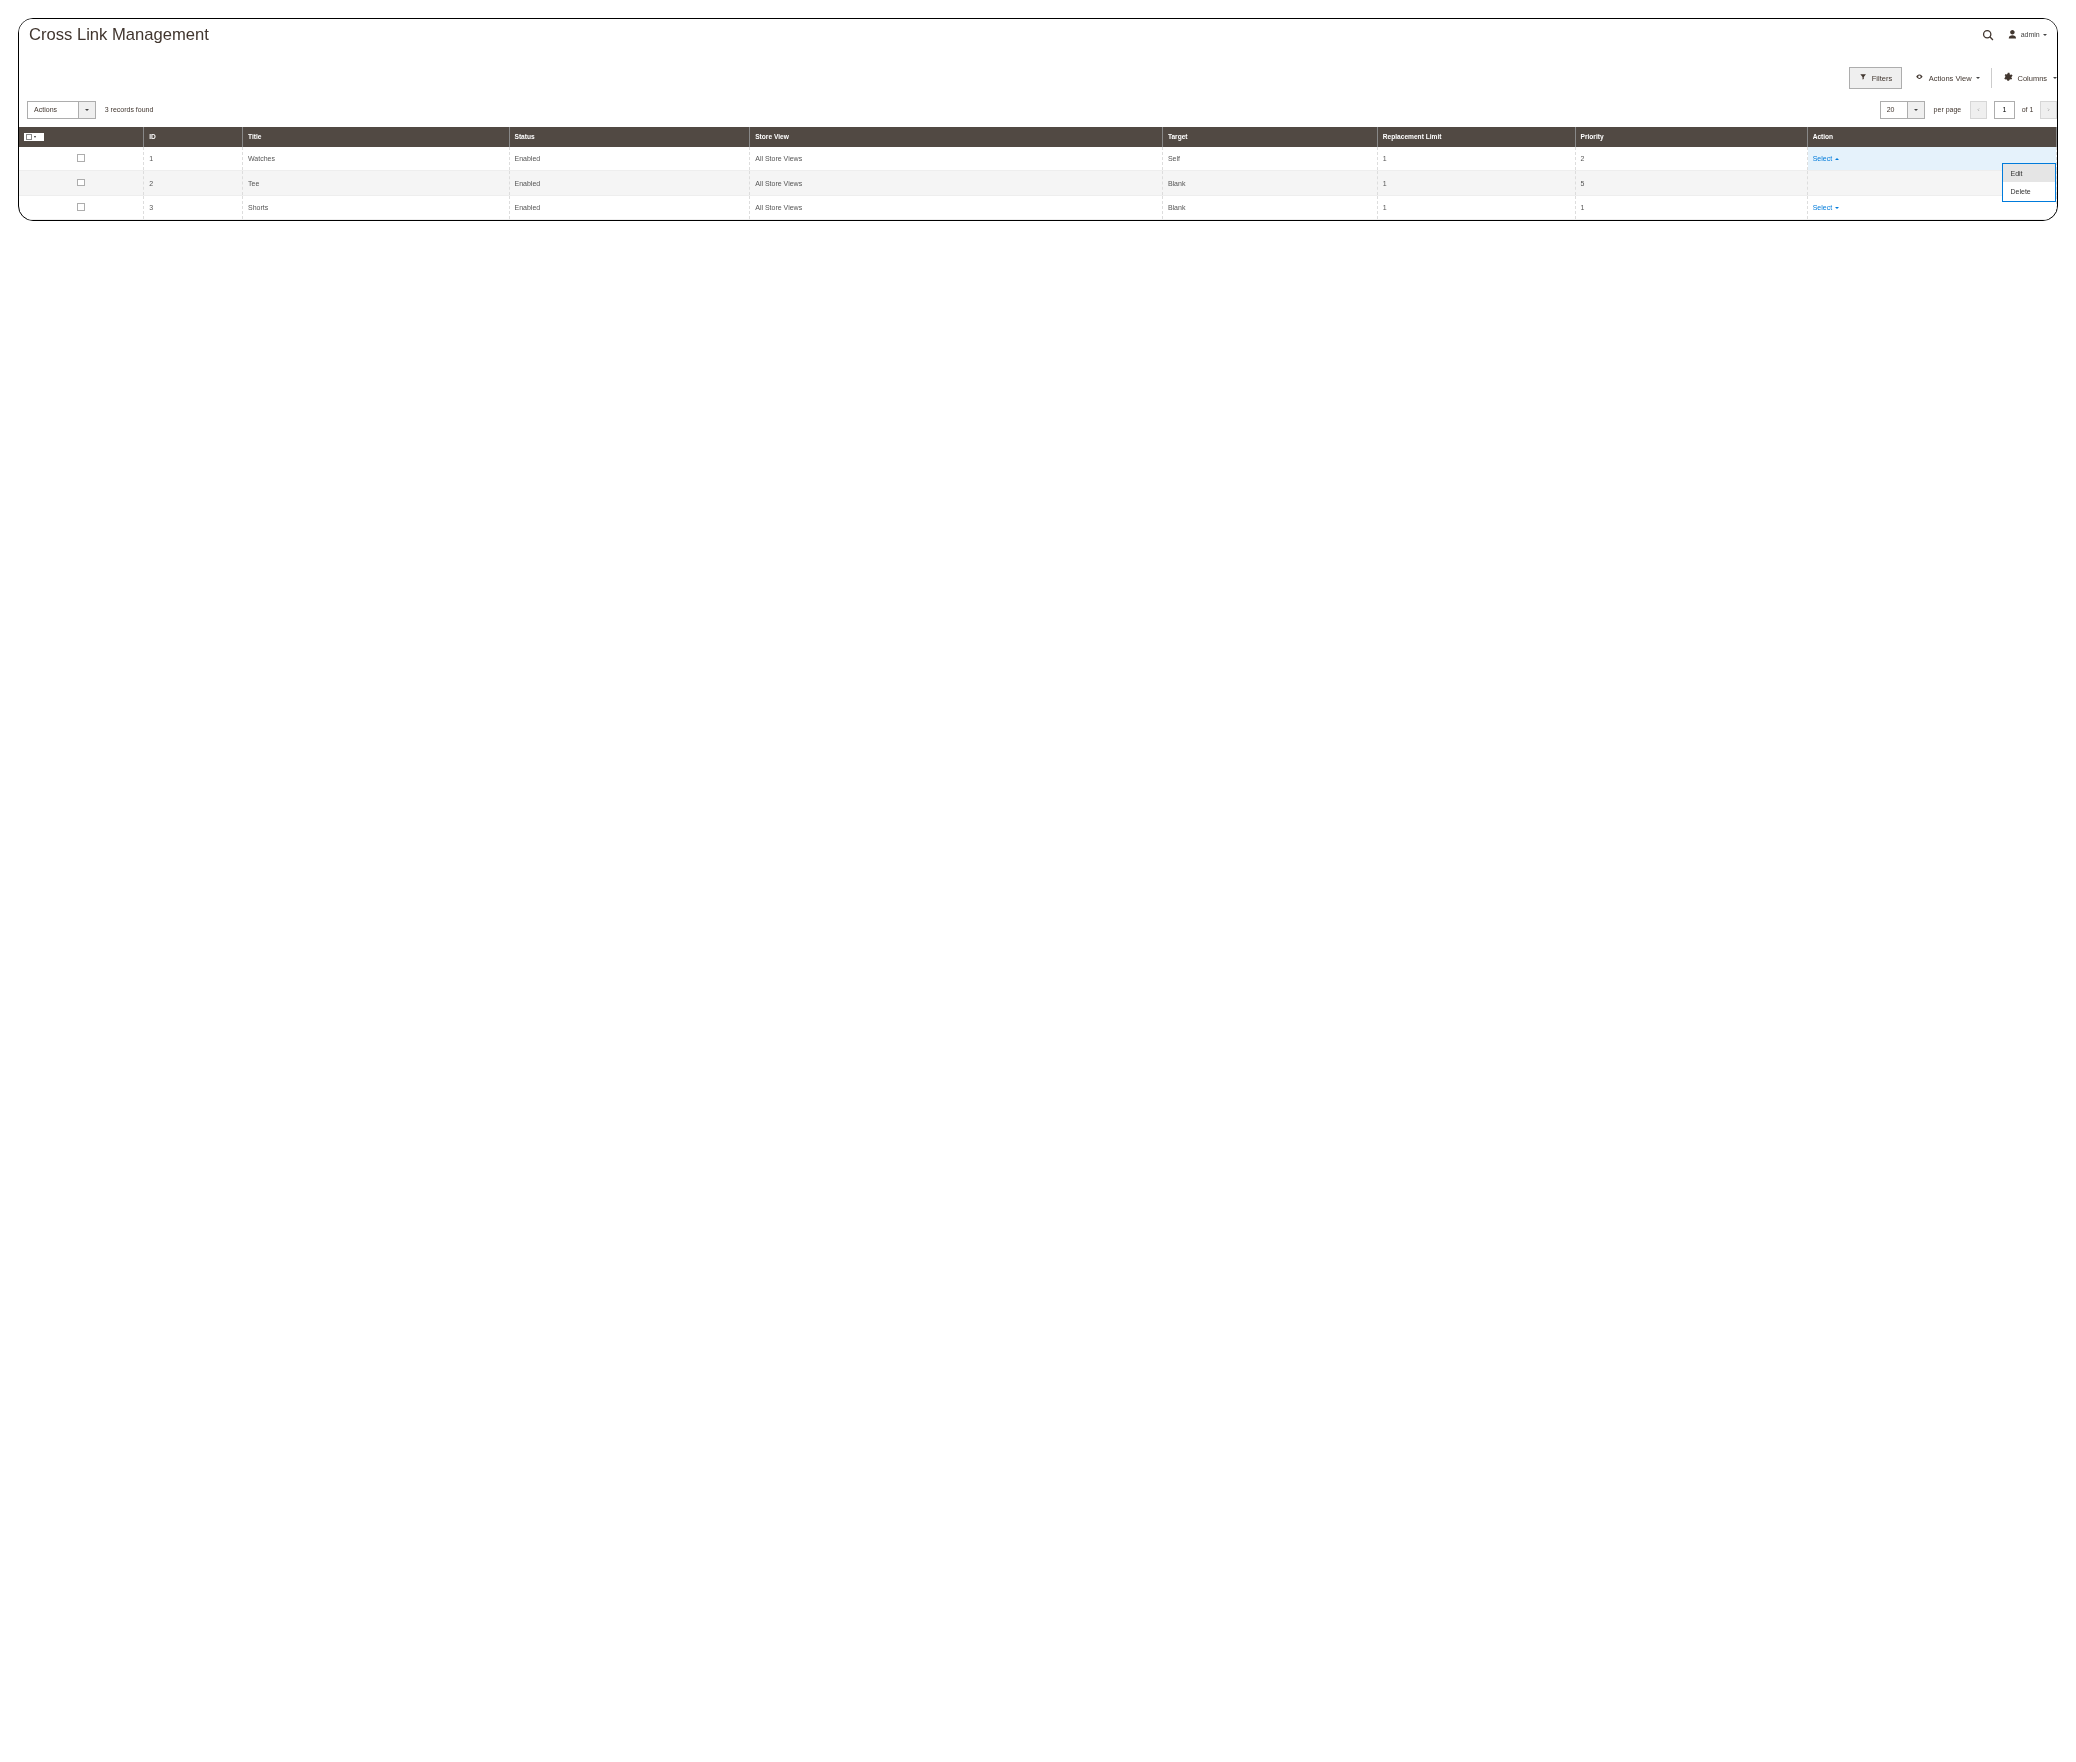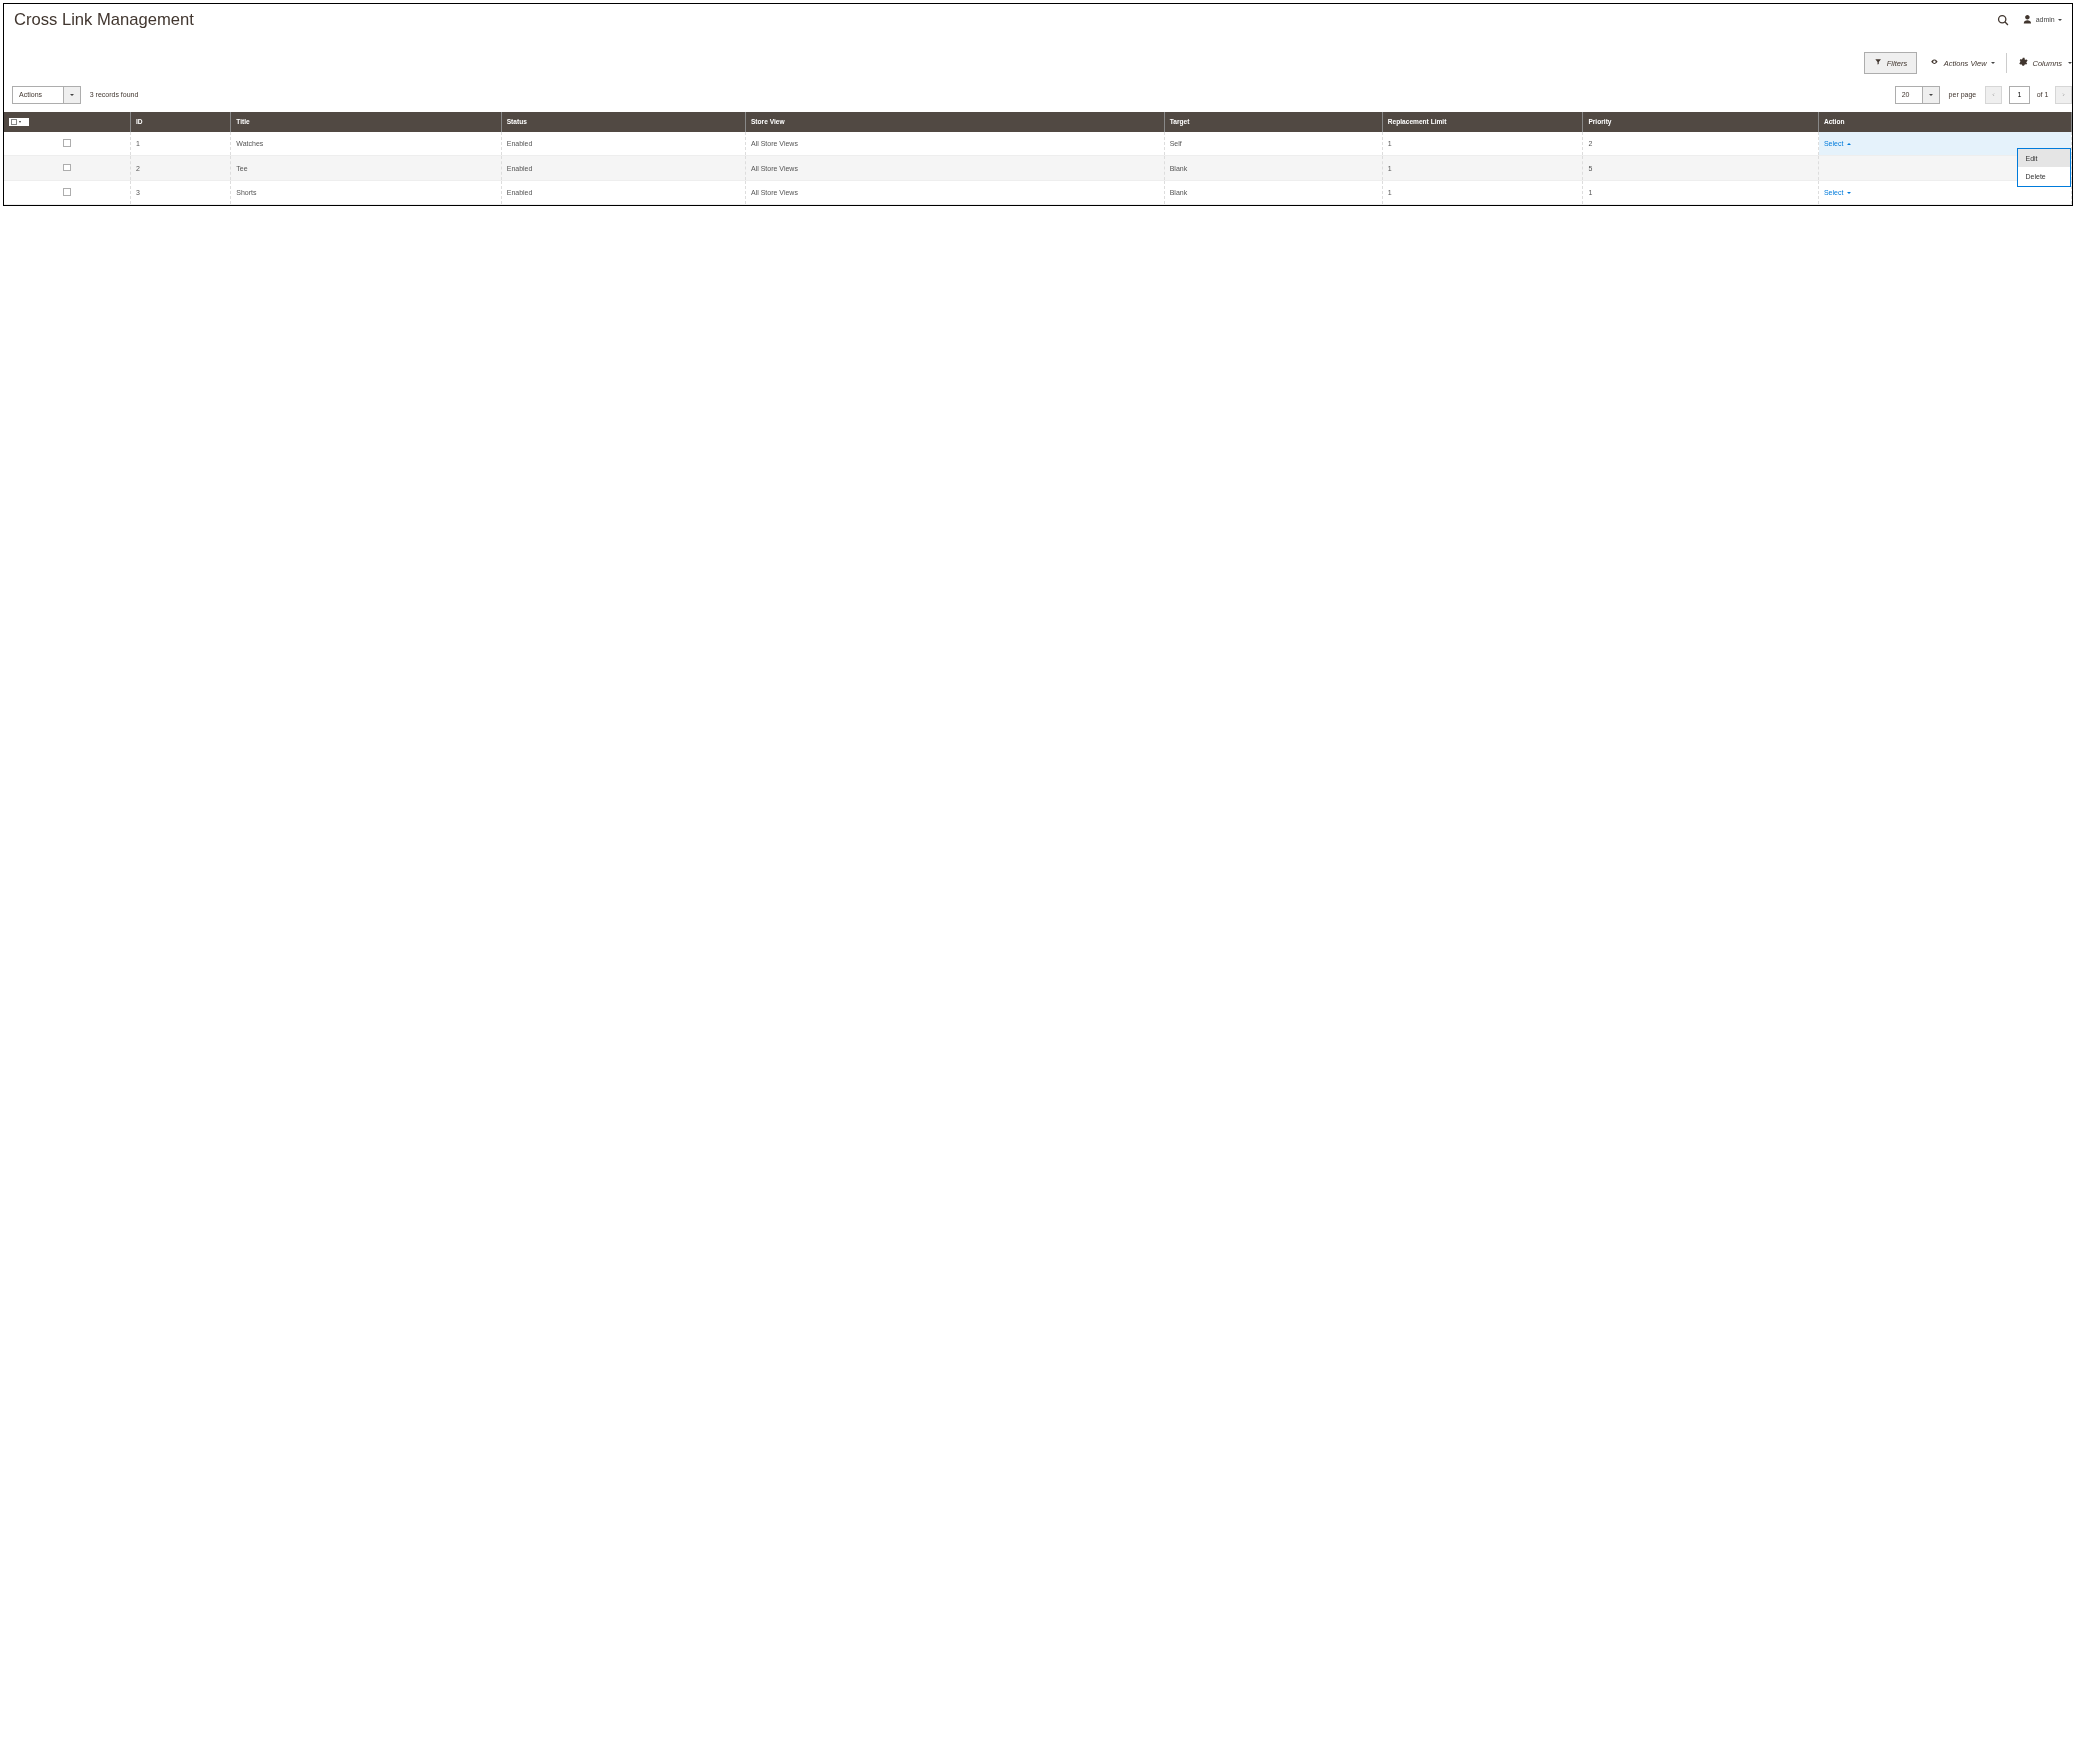--- a/index.html
+++ b/index.html
@@ -3,22 +3,22 @@
 <meta charset="utf-8">
 <style>
   * { box-sizing: border-box; margin: 0; padding: 0; }
   body {
     font-family: 'Helvetica Neue', Helvetica, Arial, sans-serif;
     background: #fff;
     color: #333;
   }
   .frame {
     border: 0.8px solid #000;
-    border-radius: 0;
-    margin: 3px;
+    border-radius: 15px;
+    margin: 18px;
     overflow: hidden;
     background: #fff;
   }
   .page-header {
     display: flex;
     align-items: center;
     justify-content: space-between;
     padding: 5.8px 10px 10px 10px;
     background: #fff;
   }
@@ -84,21 +84,20 @@
     gap: 11.6px;
     padding: 12.5px 0 8.3px 10px;
   }
   .tool-btn {
     display: inline-flex;
     align-items: center;
     gap: 4.2px;
     font-size: 7.5px;
     color: #41362f;
     cursor: pointer;
-    font-style: italic;
   }
   .filters-btn {
     background: #efefef;
     border: 0.4px solid #adadad;
     padding: 5px 9px;
   }
   .divider-v {
     width: 0.4px;
     height: 20px;
     background: #ccc;

